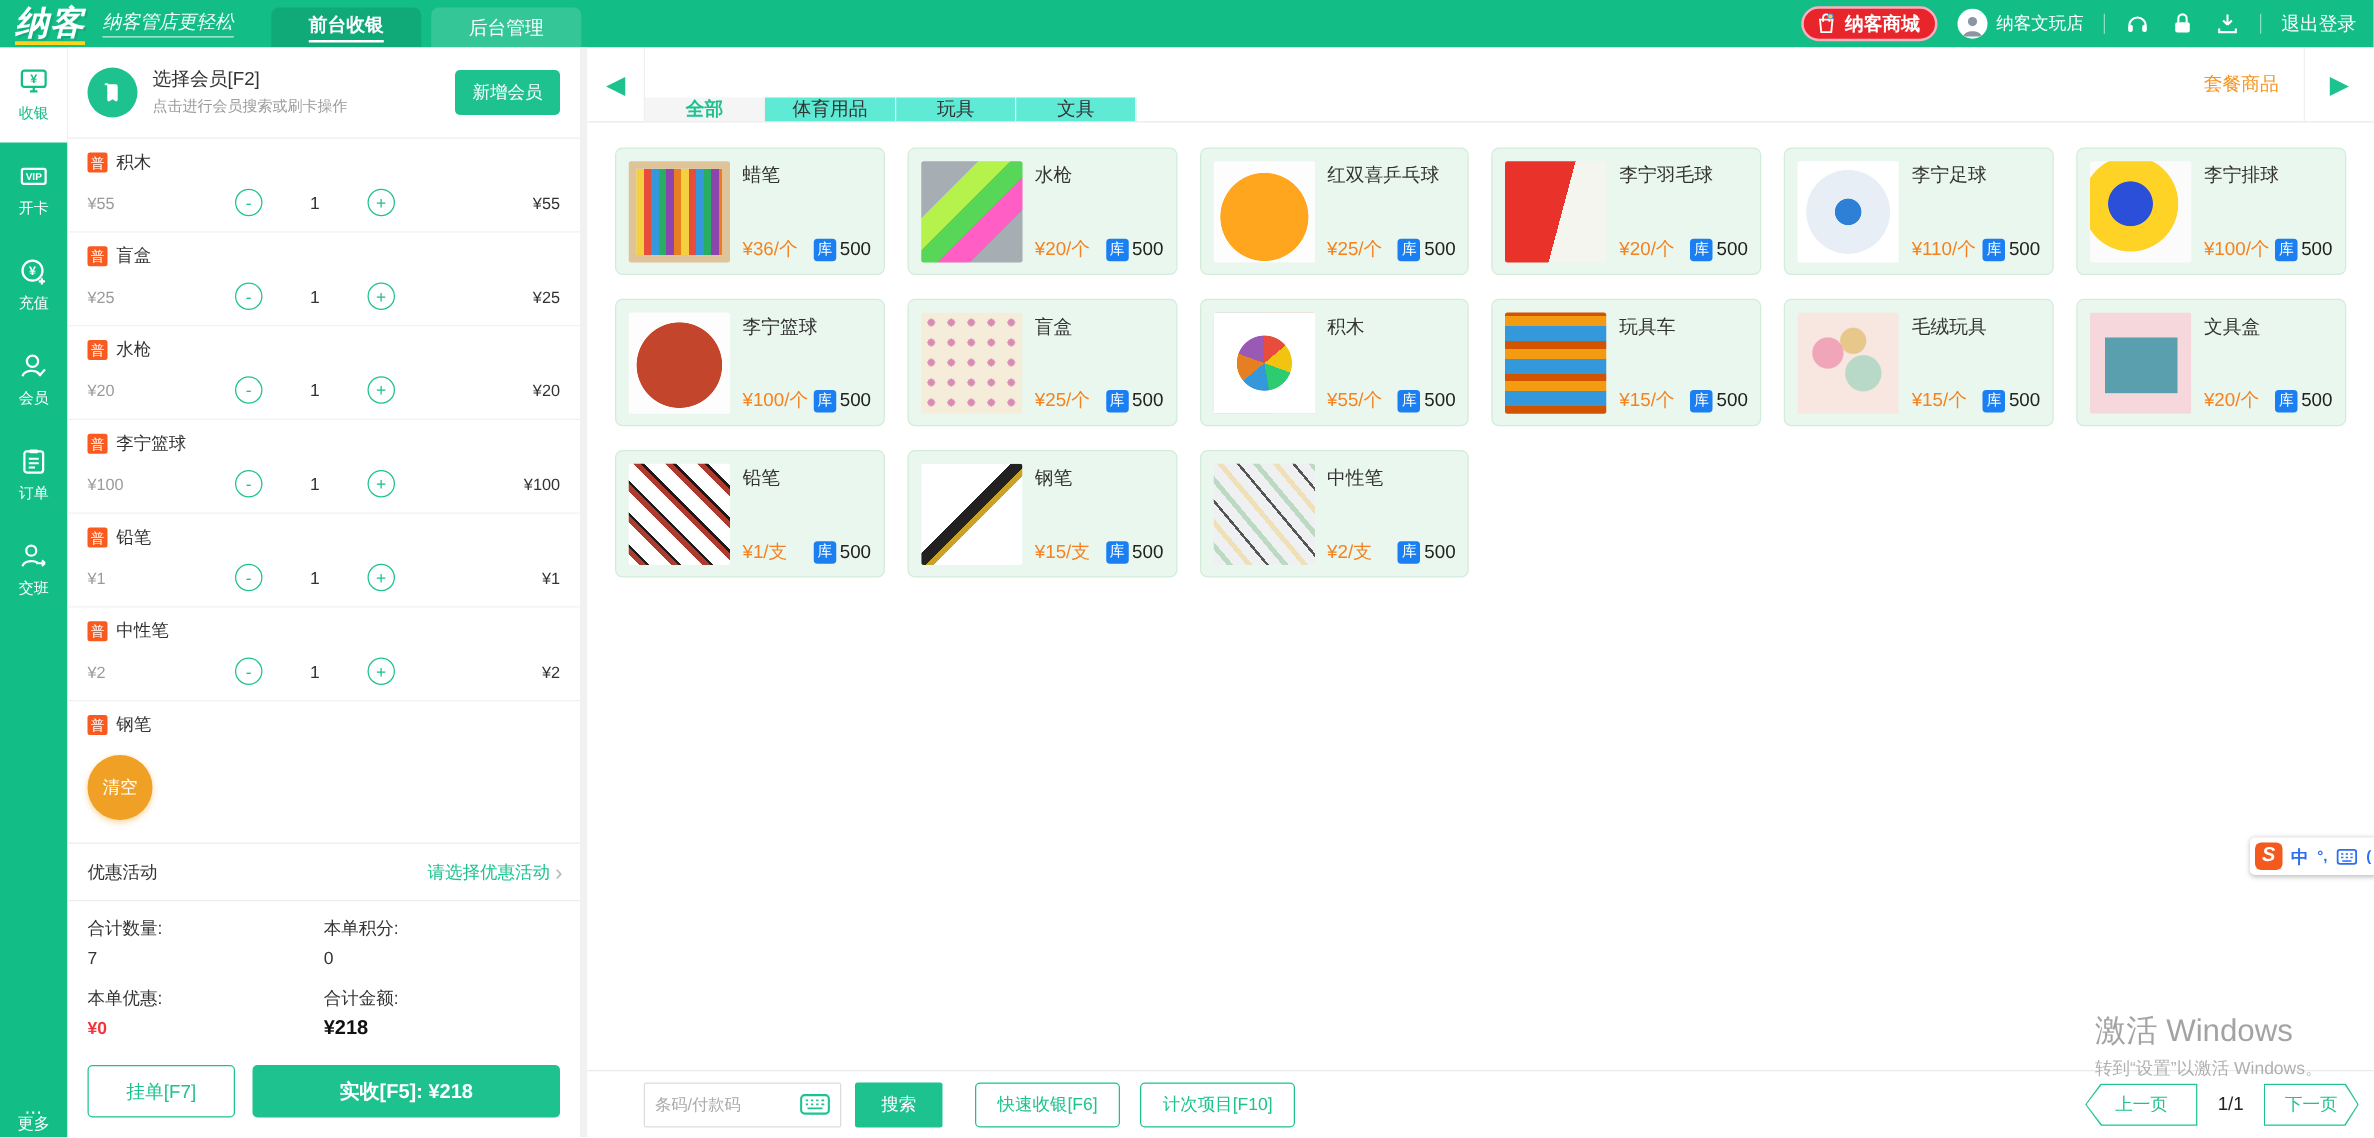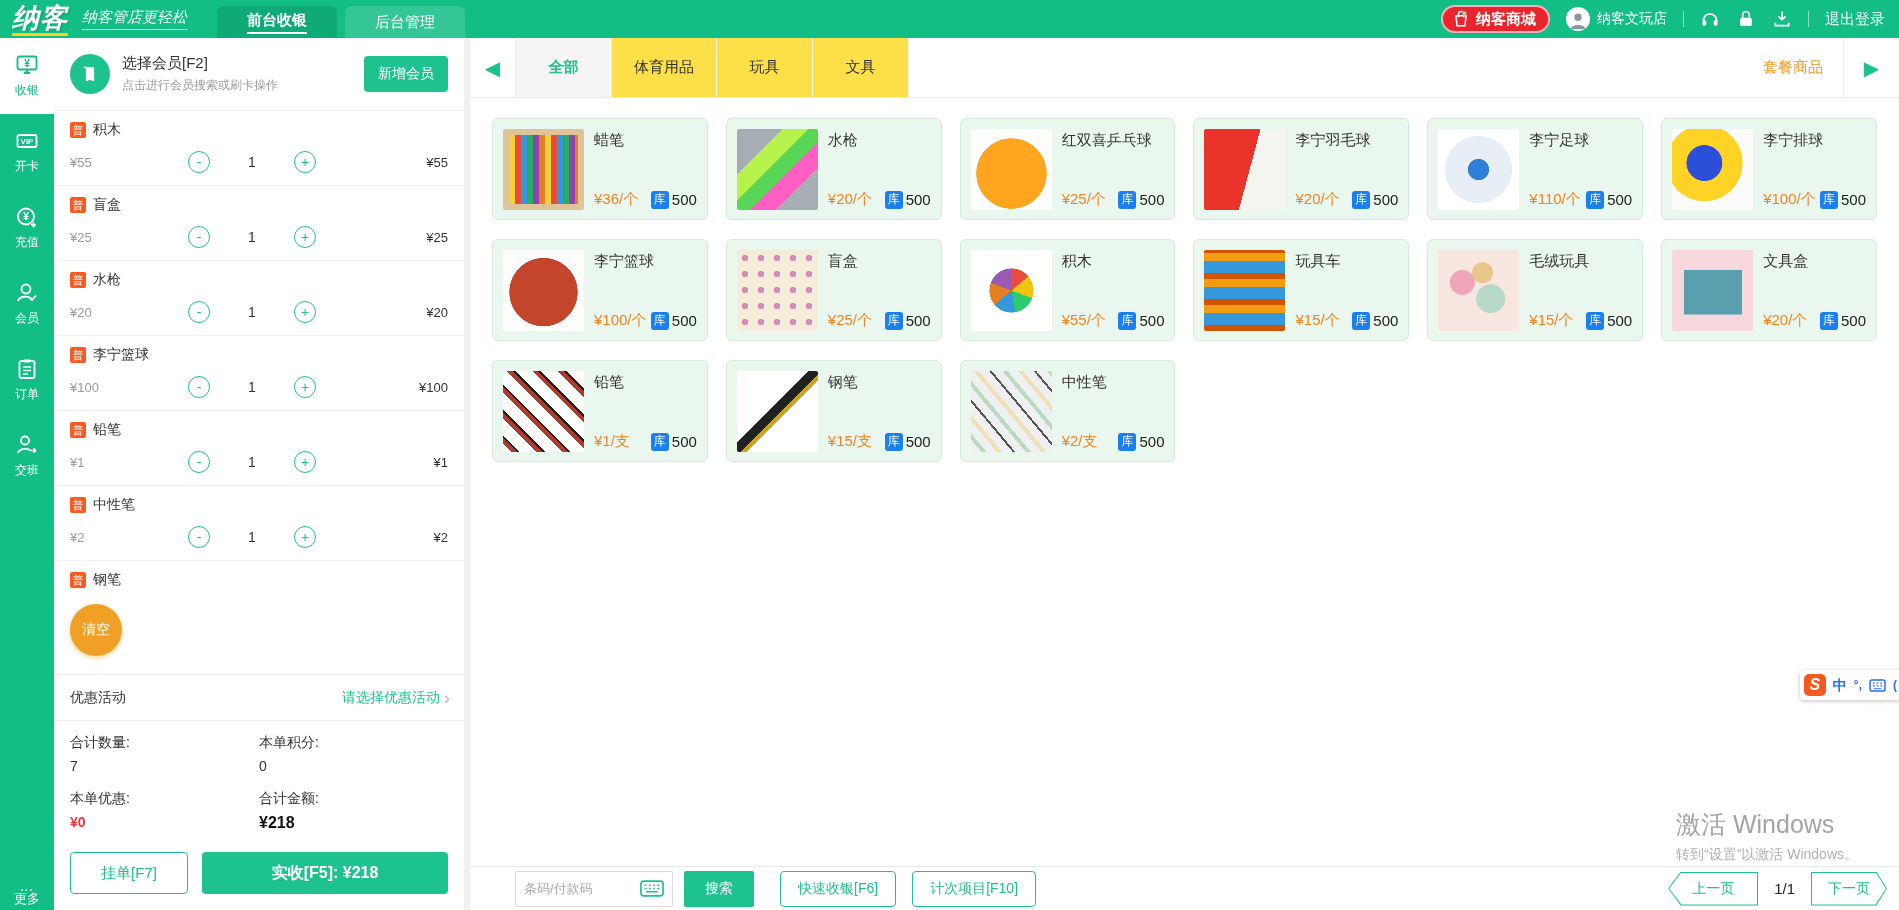--- a/index.html
+++ b/index.html
@@ -94,23 +94,23 @@
             border-radius:4px;font-size:15px;cursor:pointer;}
   .pay-btn{flex:1;height:42px;background:var(--green-btn);border:none;color:#fff;border-radius:4px;
            font-size:16px;font-weight:bold;cursor:pointer;}
 
   
   .main{flex:1;display:flex;flex-direction:column;position:relative;min-width:0;background:#fff;}
   .cat-bar{height:60px;flex:none;display:flex;align-items:stretch;border-bottom:1px solid #e9e9e9;}
   .cat-arrow{width:46px;display:flex;align-items:center;justify-content:center;color:var(--green-btn);
              font-size:20px;cursor:pointer;border-right:1px solid #f0f0f0;}
   .cat-arrow.right{border-right:none;border-left:1px solid #f0f0f0;width:56px;}
-  .cat-tabs{display:flex;}
+  .cat-tabs{display:flex;align-items:flex-end;}
   .cat-tab{min-width:96px;padding:0 22px;display:flex;align-items:center;justify-content:center;font-size:15px;
-           color:var(--ink);border-right:1px solid #f0f0f0;cursor:pointer;background:#fde047;}
+           color:var(--ink);border-right:1px solid #f0f0f0;cursor:pointer;background:#5eead4;}
   .cat-tab.active{background:#f5f5f5;color:var(--green-btn);font-weight:bold;}
   .cat-spacer{flex:1;}
   .combo{display:flex;align-items:center;color:#f7941e;font-size:15px;padding-right:20px;cursor:pointer;}
 
   .product-grid{flex:1;min-height:0;padding:20px 22px;display:grid;grid-template-columns:repeat(6,1fr);
                 grid-auto-rows:102px;gap:19px 18px;align-content:start;}
   .product-card{background:var(--mint);border:1px solid var(--mint-border);border-radius:6px;padding:10px;
                 display:flex;cursor:pointer;overflow:hidden;}
   .p-img{width:81px;height:81px;flex:none;border-radius:2px;background:#fff;}
   .p-right{flex:1;margin-left:10px;display:flex;flex-direction:column;justify-content:space-between;min-width:0;}
@@ -133,21 +133,21 @@
   .img-blindbox{background:radial-gradient(#d98cb3 3px,transparent 3px) 0 0/16px 16px,#f5edda;}
   .img-blocks{background:radial-gradient(circle at 50% 50%,transparent 0 38%,#fff 39%),conic-gradient(#e74c3c 0 50deg,#f1c40f 50deg 110deg,#2ecc71 110deg 170deg,#3498db 170deg 230deg,#e67e22 230deg 290deg,#9b59b6 290deg 360deg);}
   .img-toycar{background:repeating-linear-gradient(0deg,#d35400 0 6px,#3498db 6px 18px,#f39c12 18px 26px);}
   .img-plush{background:radial-gradient(circle at 30% 40%,#f0a6b8 0 12px,transparent 13px),radial-gradient(circle at 65% 60%,#b8d8c8 0 14px,transparent 15px),radial-gradient(circle at 55% 28%,#e8c88a 0 10px,transparent 11px),#f8e6e0;}
   .img-pencilcase{background:linear-gradient(#5a9fae,#5a9fae) 50% 55%/72% 55% no-repeat,#f6d7dc;}
   .img-pencils{background:repeating-linear-gradient(45deg,#fff 0 6px,#b03a2e 6px 10px,#1c1c1c 10px 12px,#fff 12px 18px);}
   .img-pen{background:linear-gradient(135deg,transparent 0 44%,#222 44% 52%,#c9a227 52% 56%,transparent 56%),#fff;}
   .img-gelpen{background:repeating-linear-gradient(50deg,#eef0f2 0 8px,#bcd9c2 8px 12px,#eef0f2 12px 20px,#f0e0b8 20px 24px,#eef0f2 24px 32px,#555 32px 34px);}
 
   
-  .bottom-bar{height:44px;flex:none;border-top:1px solid #eaeaea;display:flex;align-items:center;padding:0 12px 0 45px;}
+  .bottom-bar{height:54px;flex:none;border-top:1px solid #eaeaea;display:flex;align-items:center;padding:0 12px 0 45px;}
   .search-box{width:158px;height:36px;border:1px solid #dcdcdc;border-radius:2px;display:flex;align-items:center;padding:0 8px;background:#fff;}
   .search-box input{border:none;outline:none;flex:1;min-width:0;font-size:13px;color:var(--ink);}
   .search-box input::placeholder{color:#aaa;}
   .kb-icon{flex:none;cursor:pointer;display:block;}
   .search-btn{width:70px;height:36px;margin-left:11px;background:var(--green-btn);color:#fff;border:none;border-radius:2px;font-size:14px;cursor:pointer;}
   .outline-btn{height:36px;padding:0 17px;border:1px solid var(--green-btn);color:var(--green-btn);background:#fff;border-radius:4px;font-size:14px;cursor:pointer;}
   .quick-btn{margin-left:26px;}
   .count-btn{margin-left:16px;}
   .pager{margin-left:auto;display:flex;align-items:center;gap:16px;}
   .pager-btn{position:relative;width:90px;height:34px;display:flex;align-items:center;justify-content:center;

